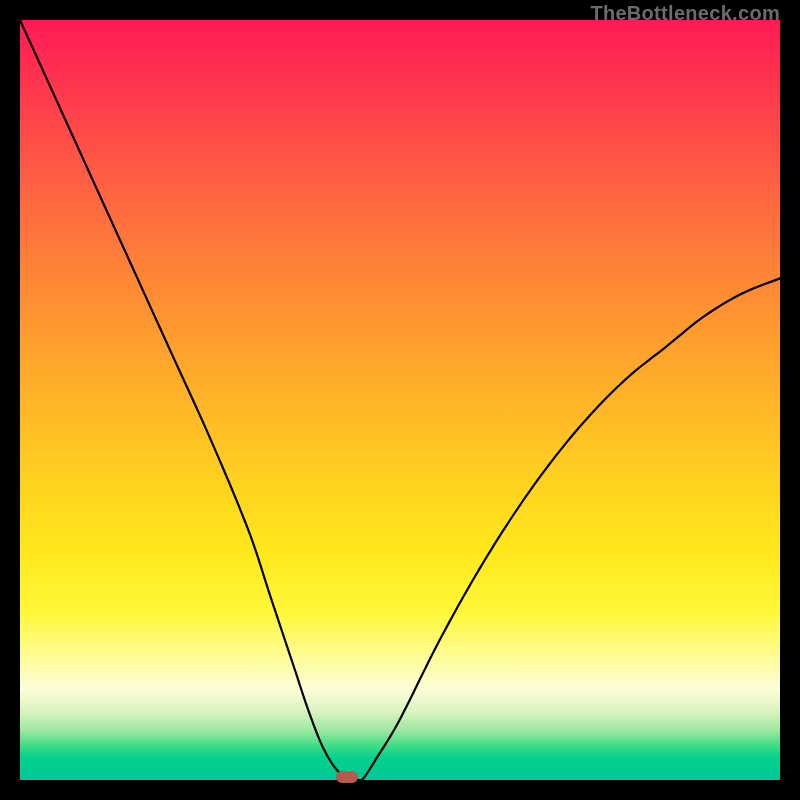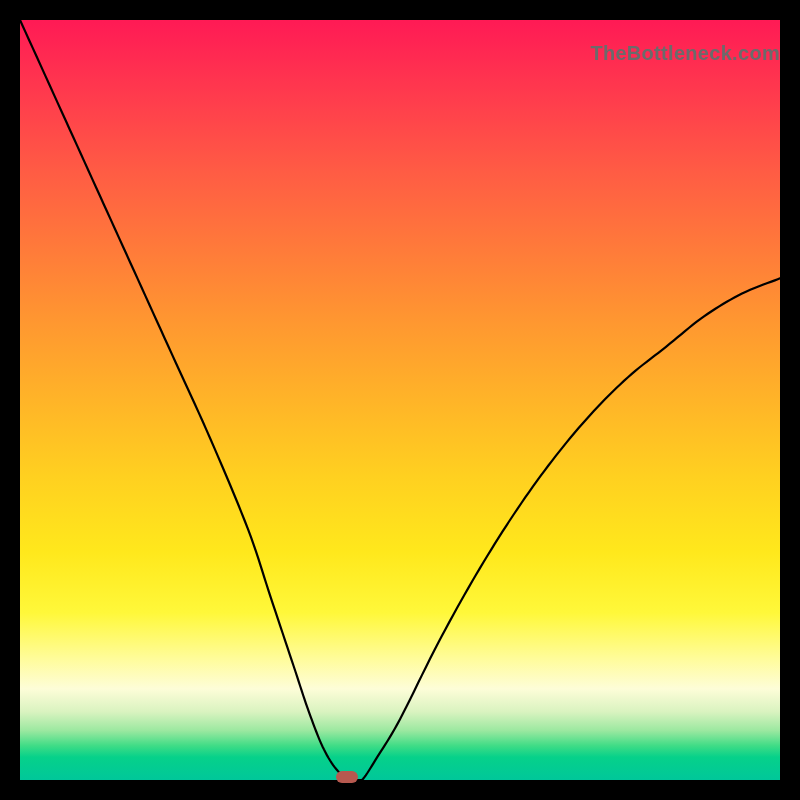--- a/index.html
+++ b/index.html
@@ -46,21 +46,20 @@
   .watermark {
     position: absolute;
     top: 2px;
     right: 20px;
     font-family: Arial, Helvetica, sans-serif;
     font-size: 20px;
     font-weight: 600;
     color: #6b6b6b;
     letter-spacing: 0.3px;
     user-select: none;
-    margin-top: 40px;
   }
   .curve {
     position: absolute;
     left: 20px;
     top: 20px;
     width: 760px;
     height: 760px;
     pointer-events: none;
   }
   .marker {

